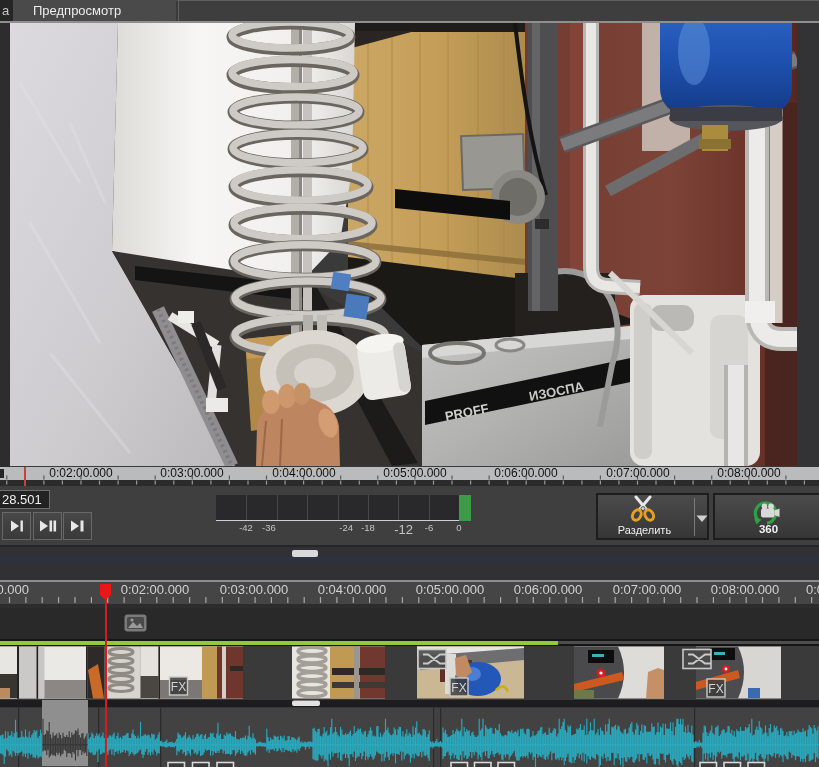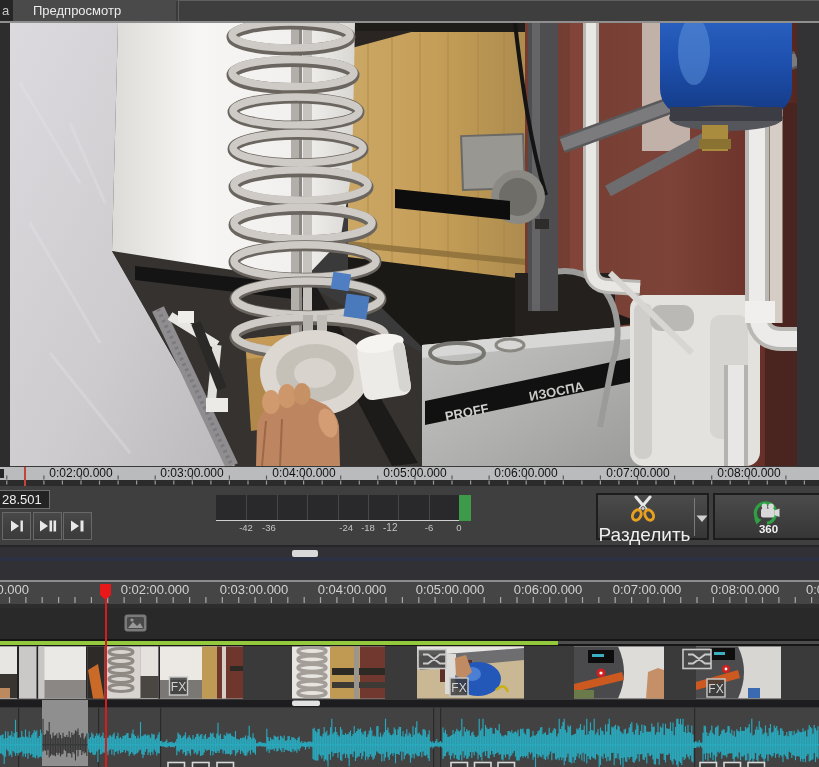--- a/index.html
+++ b/index.html
@@ -300,36 +300,36 @@
 <div class="abs" style="left:338px;top:495px;width:1px;height:25px;background:#474749;"></div>
 <div class="abs" style="left:368px;top:495px;width:1px;height:25px;background:#474749;"></div>
 <div class="abs" style="left:398px;top:495px;width:1px;height:25px;background:#474749;"></div>
 <div class="abs" style="left:429px;top:495px;width:1px;height:25px;background:#474749;"></div>
 <div class="abs" style="left:459px;top:495px;width:12px;height:26px;background:#3c9a48;"></div>
 <div class="abs" style="left:231px;top:522px;width:30px;text-align:center;color:#c4c4c4;font-size:9.5px;">-42</div>
 <div class="abs" style="left:262px;top:522px;width:30px;text-align:left;color:#c4c4c4;font-size:9.5px;">-36</div>
 <div class="abs" style="left:292px;top:522px;width:30px;text-align:right;color:#c4c4c4;font-size:9.5px;margin-top:39px;">-30</div>
 <div class="abs" style="left:323px;top:522px;width:30px;text-align:right;color:#c4c4c4;font-size:9.5px;">-24</div>
 <div class="abs" style="left:353px;top:522px;width:30px;text-align:center;color:#c4c4c4;font-size:9.5px;">-18</div>
-<div class="abs" style="left:383px;top:522px;width:30px;text-align:left;color:#c4c4c4;font-size:10px;">-12</div>
+<div class="abs" style="left:383px;top:522px;width:30px;text-align:right;color:#c4c4c4;font-size:13px;">-12</div>
 <div class="abs" style="left:414px;top:522px;width:30px;text-align:center;color:#c4c4c4;font-size:9.5px;">-6</div>
 <div class="abs" style="left:444px;top:522px;width:30px;text-align:center;color:#c4c4c4;font-size:9.5px;">0</div>
 <div class="abs" style="left:596px;top:493px;width:113px;height:47px;background:linear-gradient(#4b4b4b,#363636);border:2px solid #1d1d1d;box-sizing:border-box;"></div>
 <svg class="abs" style="left:630px;top:495px;" width="26" height="27" viewBox="0 0 26 27">
  <g stroke="#e8e8e8" stroke-width="3" stroke-linecap="round">
         <line x1="6" y1="2" x2="16" y2="14"></line>
         <line x1="20" y1="2" x2="10" y2="14"></line>
       </g>
  <g stroke="#e8a020" stroke-width="3" fill="none">
         <ellipse cx="6.8" cy="20" rx="4" ry="5.4" transform="rotate(28 6.8 20)"></ellipse>
         <ellipse cx="19.2" cy="20" rx="4" ry="5.4" transform="rotate(-28 19.2 20)"></ellipse>
       </g>
  <circle cx="13" cy="13.5" r="2" fill="#cfcfcf" stroke="#444" stroke-width="0.8"></circle>
 </svg>
-<div class="abs" style="left:596px;top:524px;width:97px;text-align:center;color:#ededed;font-size:19px;">Разделить</div>
+<div class="abs" style="left:596px;top:524px;width:97px;text-align:center;color:#ededed;font-size:11px;">Разделить</div>
 <div class="abs" style="left:694px;top:498px;width:1px;height:38px;background:#7a7a7a;"></div>
 <svg class="abs" style="left:695px;top:514px;" width="14" height="9" viewBox="0 0 14 9">
       <polygon points="1.5,1.5 12.5,1.5 7,8" fill="#d0d0d0"></polygon>
     </svg>
 <div class="abs" style="left:713px;top:493px;width:106px;height:47px;background:linear-gradient(#4b4b4b,#363636);border:2px solid #1d1d1d;border-right:none;box-sizing:border-box;"></div>
 <svg class="abs" style="left:752px;top:498px;" width="33" height="38" viewBox="0 0 33 38">
  <path d="M6.5,22.5 A10.2,10.2 0 1 1 15,25.2" fill="none" stroke="#2fa043" stroke-width="3.2"></path>
  <polygon points="2,20 9.5,21.5 4.5,26.5" fill="#2fa043"></polygon>
  <circle cx="12.5" cy="8.5" r="2.9" fill="#d9d9d9"></circle>
       <circle cx="19" cy="8.5" r="2.9" fill="#d9d9d9"></circle>

